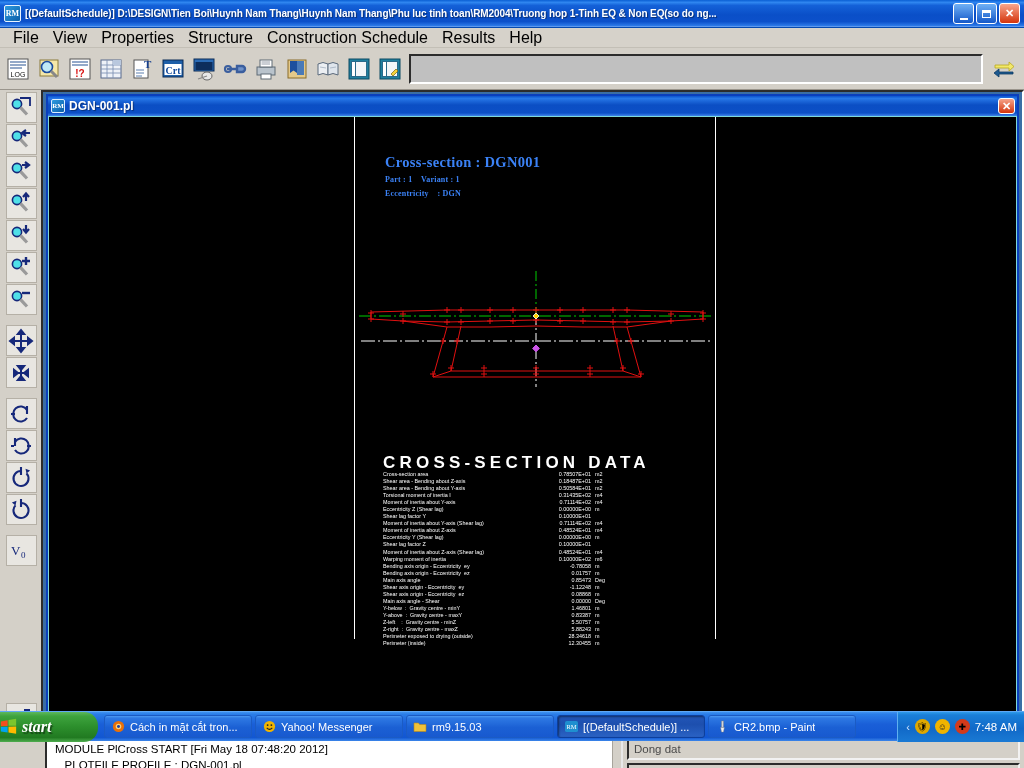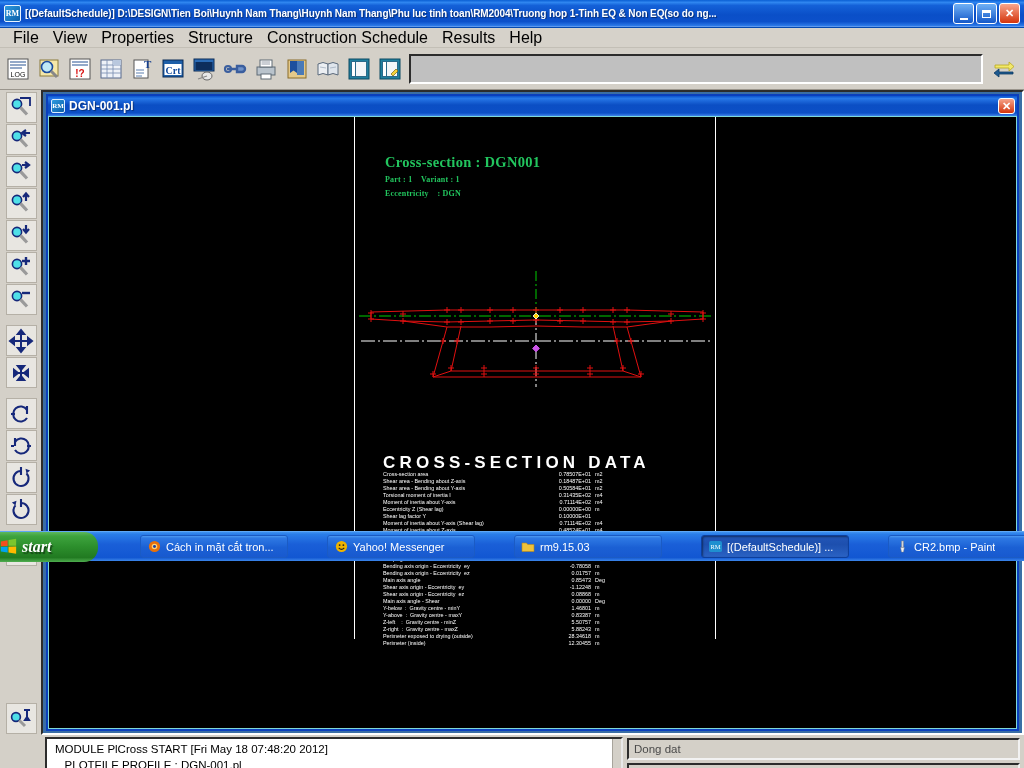--- a/index.html
+++ b/index.html
@@ -1,21 +1,21 @@
 <!DOCTYPE html>
 <html><head>
 <meta charset="utf-8">
 <style>
   * { box-sizing: border-box; margin: 0; padding: 0; }
   html, body {
     width: 1024px; height: 768px; overflow: hidden;
     font-family: "Liberation Sans", sans-serif;
     background: #5a7edc;
   }
-  #app { position: relative; width: 1024px; height: 561px; }
+  #app { position: relative; width: 1024px; height: 741px; }
 
   
   .main-window {
     position: absolute; left: 0; top: 0; width: 1024px; height: 738px;
     background: #d4d0c8;
     border: 2px solid #0a41c4;
     border-top: none; border-left: none; border-right: none;
   }
 
   
@@ -144,21 +144,21 @@
     flex: 1 1 auto; background: #000; position: relative; overflow: hidden;
     border: 1px solid #7fd8d8;
   }
   .plot-page {
     position: absolute; left: 305px; top: 0px; width: 362px; height: 522px;
     border-left: 1px solid #ffffff; border-right: 1px solid #ffffff;
     background: #000;
   }
 
   
-  .dtitle { position:absolute; color:#22c55e; font-family:"Liberation Serif", serif; white-space: pre; }
+  .dtitle { position:absolute; color:#3b82f6; font-family:"Liberation Serif", serif; white-space: pre; }
   .cs-title { left: 30px; top: 37px; font-size: 14.5px; font-weight: bold; letter-spacing: .3px; }
   .cs-sub1 { left: 30px; top: 58px; font-size: 8px; font-weight:bold; letter-spacing:.2px;}
   .cs-sub2 { left: 30px; top: 72px; font-size: 8px; font-weight:bold; letter-spacing:.2px;}
   .data-head {
     position:absolute; left: 28px; top: 336px; color:#fff;
     font-size: 17px; font-weight: bold; letter-spacing: 4.2px;
     font-family:"Liberation Sans", sans-serif; white-space: pre;
   }
   .data-table {
     position:absolute; left: 28px; top: 354px; width: 228px;
@@ -211,21 +211,21 @@
     color:#fff; font-size:16px; font-style:italic; font-weight:bold;
     text-shadow: 1.5px 1.5px 1px rgba(0,0,0,.45);
     font-family:"Liberation Serif", serif;
   }
   .tasks { flex:1 1 auto; display:flex; align-items:center; gap:3px; padding-left:6px; }
   .task {
     height: 23px; min-width: 148px; max-width: 162px;
     background: linear-gradient(180deg,#4d9af2 0%,#2e79e4 10%,#1b60d4 55%,#1859cf 100%);
     border: 1px solid #1b5bc4; border-radius: 3px;
     display:flex; align-items:center; gap:5px; padding: 0 6px;
-    color:#fff; font-size:11px; overflow:hidden; white-space:nowrap;margin-left:36px;
+    color:#fff; font-size:11px; overflow:hidden; white-space:nowrap;
   }
   .task.active {
     background: linear-gradient(180deg,#2256b8 0%,#1d4fae 40%,#2a62c4 100%);
     border-color:#0d3f9c;
     box-shadow: inset 1px 1px 2px rgba(0,0,0,.45);
   }
   .task .tlabel { overflow:hidden; text-overflow: ellipsis; }
   .task .ticon { width:14px; height:14px; flex:0 0 14px; display:flex; align-items:center; justify-content:center; }
   .tray {
     flex:0 0 auto; height:30px; display:flex; align-items:center; gap:5px;

